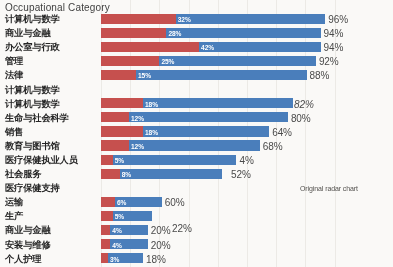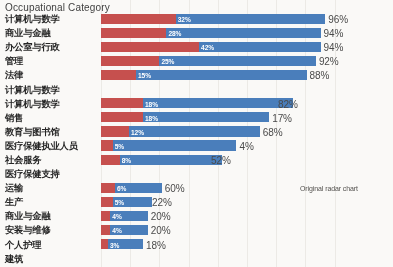--- a/index.html
+++ b/index.html
@@ -181,30 +181,39 @@
       </div>
       <div class="row">
         <div class="row-label">计算机与数学</div>
       </div>
       <div class="row">
         <div class="row-label">计算机与数学</div>
         <div class="bar-area">
           <div class="bar-blue" style="width: 191.552px;"></div>
           <div class="bar-red" style="width: 42.048px;"></div>
           <div class="lbl-inner" style="left: 44.048px;">18%</div>
-          <div class="lbl-outer" style="left: 177px;">82%</div>
+          <div class="lbl-outer" style="left: 193px; font-style: italic;">82%</div>
+        </div>
+      </div>
+      <div class="row">
+        <div class="row-label">生命与社会科学</div>
+        <div class="bar-area">
+          <div class="bar-blue" style="width: 186.88px;"></div>
+          <div class="bar-red" style="width: 28.032px;"></div>
+          <div class="lbl-inner" style="left: 30.032px;">12%</div>
+          <div class="lbl-outer" style="left: 189.88px;">80%</div>
         </div>
       </div>
       <div class="row">
         <div class="row-label">销售</div>
         <div class="bar-area">
           <div class="bar-blue" style="width: 168.192px;"></div>
           <div class="bar-red" style="width: 42.048px;"></div>
           <div class="lbl-inner" style="left: 44.048px;">18%</div>
-          <div class="lbl-outer" style="left: 171.192px;">17%</div>
+          <div class="lbl-outer" style="left: 171.192px;">64%</div>
         </div>
       </div>
       <div class="row">
         <div class="row-label">教育与图书馆</div>
         <div class="bar-area">
           <div class="bar-blue" style="width: 158.848px;"></div>
           <div class="bar-red" style="width: 28.032px;"></div>
           <div class="lbl-inner" style="left: 30.032px;">12%</div>
           <div class="lbl-outer" style="left: 161.848px;">68%</div>
         </div>
@@ -217,42 +226,42 @@
           <div class="lbl-inner" style="left: 13.68px;">5%</div>
           <div class="lbl-outer" style="left: 138.488px;">4%</div>
         </div>
       </div>
       <div class="row">
         <div class="row-label">社会服务</div>
         <div class="bar-area">
           <div class="bar-blue" style="width: 121.472px;"></div>
           <div class="bar-red" style="width: 18.688px;"></div>
           <div class="lbl-inner" style="left: 20.688px;">8%</div>
-          <div class="lbl-outer" style="left: 110px;">52%</div>
+          <div class="lbl-outer" style="left: 130px;">52%</div>
         </div>
       </div>
       <div class="row">
         <div class="row-label">医疗保健支持</div>
       </div>
       <div class="row">
         <div class="row-label">运输</div>
         <div class="bar-area">
           <div class="bar-blue" style="width: 60.736px;"></div>
           <div class="bar-red" style="width: 14.016px;"></div>
           <div class="lbl-inner" style="left: 16.016px;">6%</div>
           <div class="lbl-outer" style="left: 63.736px;">60%</div>
         </div>
       </div>
       <div class="row">
         <div class="row-label">生产</div>
         <div class="bar-area">
           <div class="bar-blue" style="width: 51.392px;"></div>
           <div class="bar-red" style="width: 11.68px;"></div>
           <div class="lbl-inner" style="left: 13.68px;">5%</div>
-          <div class="lbl-outer" style="left: 51px;">22%</div>
+          <div class="lbl-outer" style="left: 71px; margin-top: 12px;">22%</div>
         </div>
       </div>
       <div class="row">
         <div class="row-label">商业与金融</div>
         <div class="bar-area">
           <div class="bar-blue" style="width: 46.72px;"></div>
           <div class="bar-red" style="width: 9.344px;"></div>
           <div class="lbl-inner" style="left: 11.344px;">4%</div>
           <div class="lbl-outer" style="left: 49.72px;">20%</div>
         </div>

